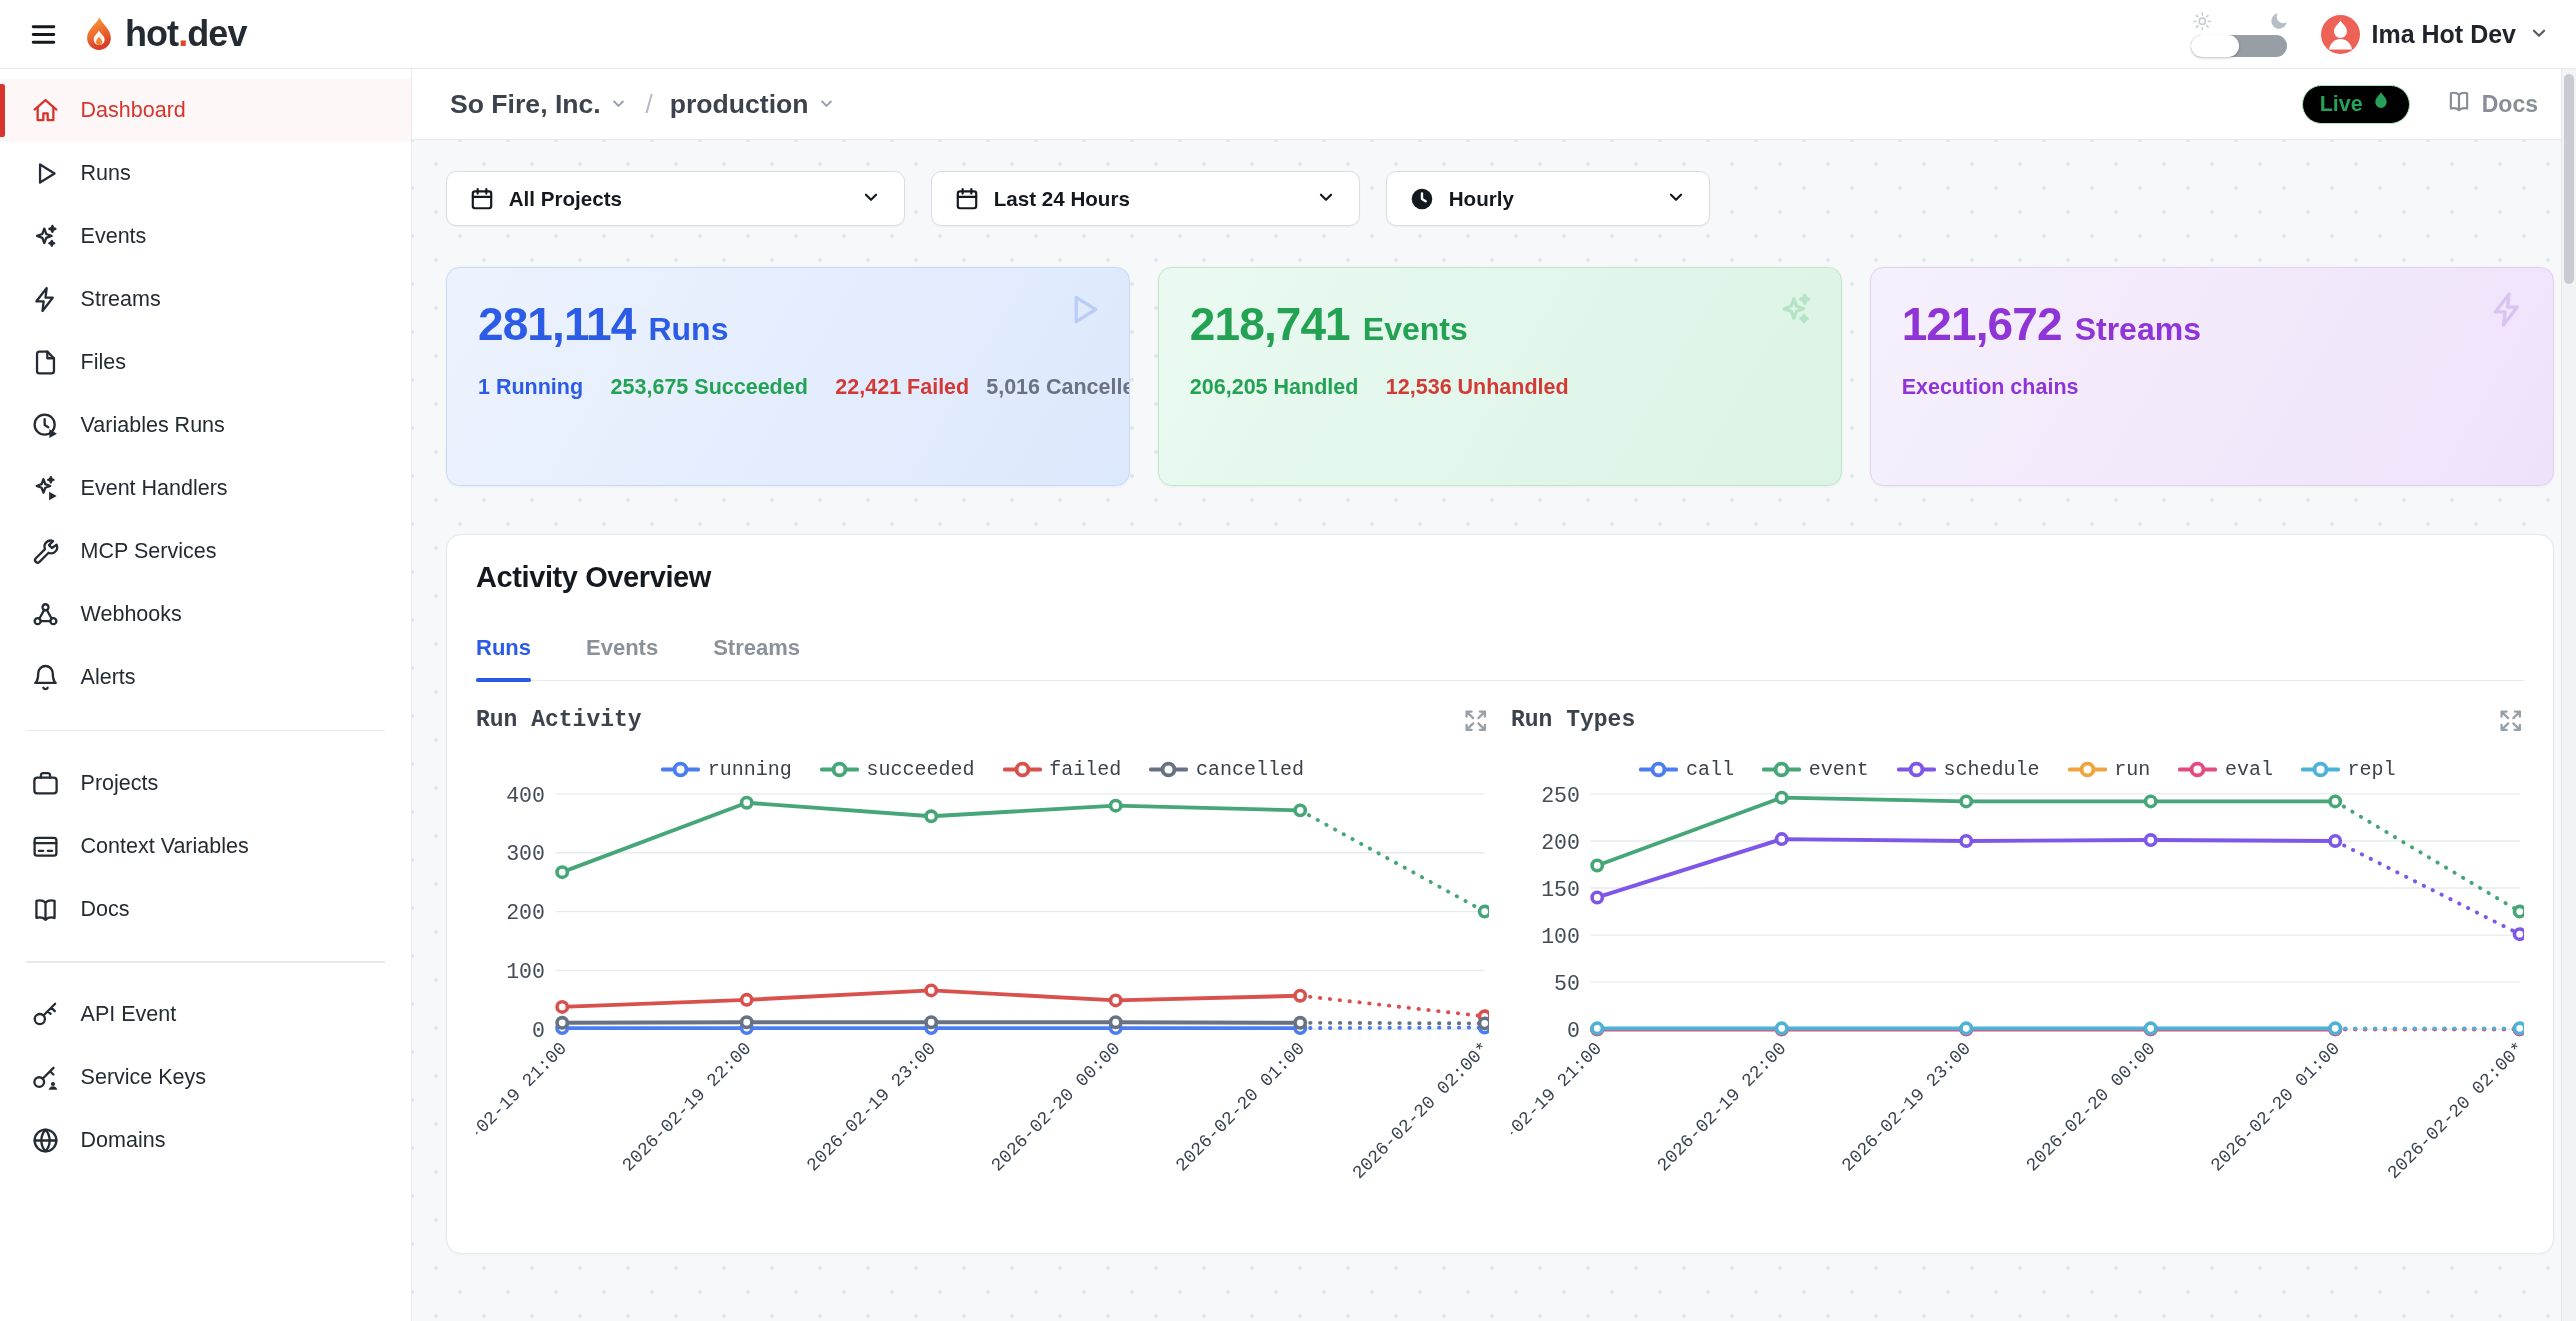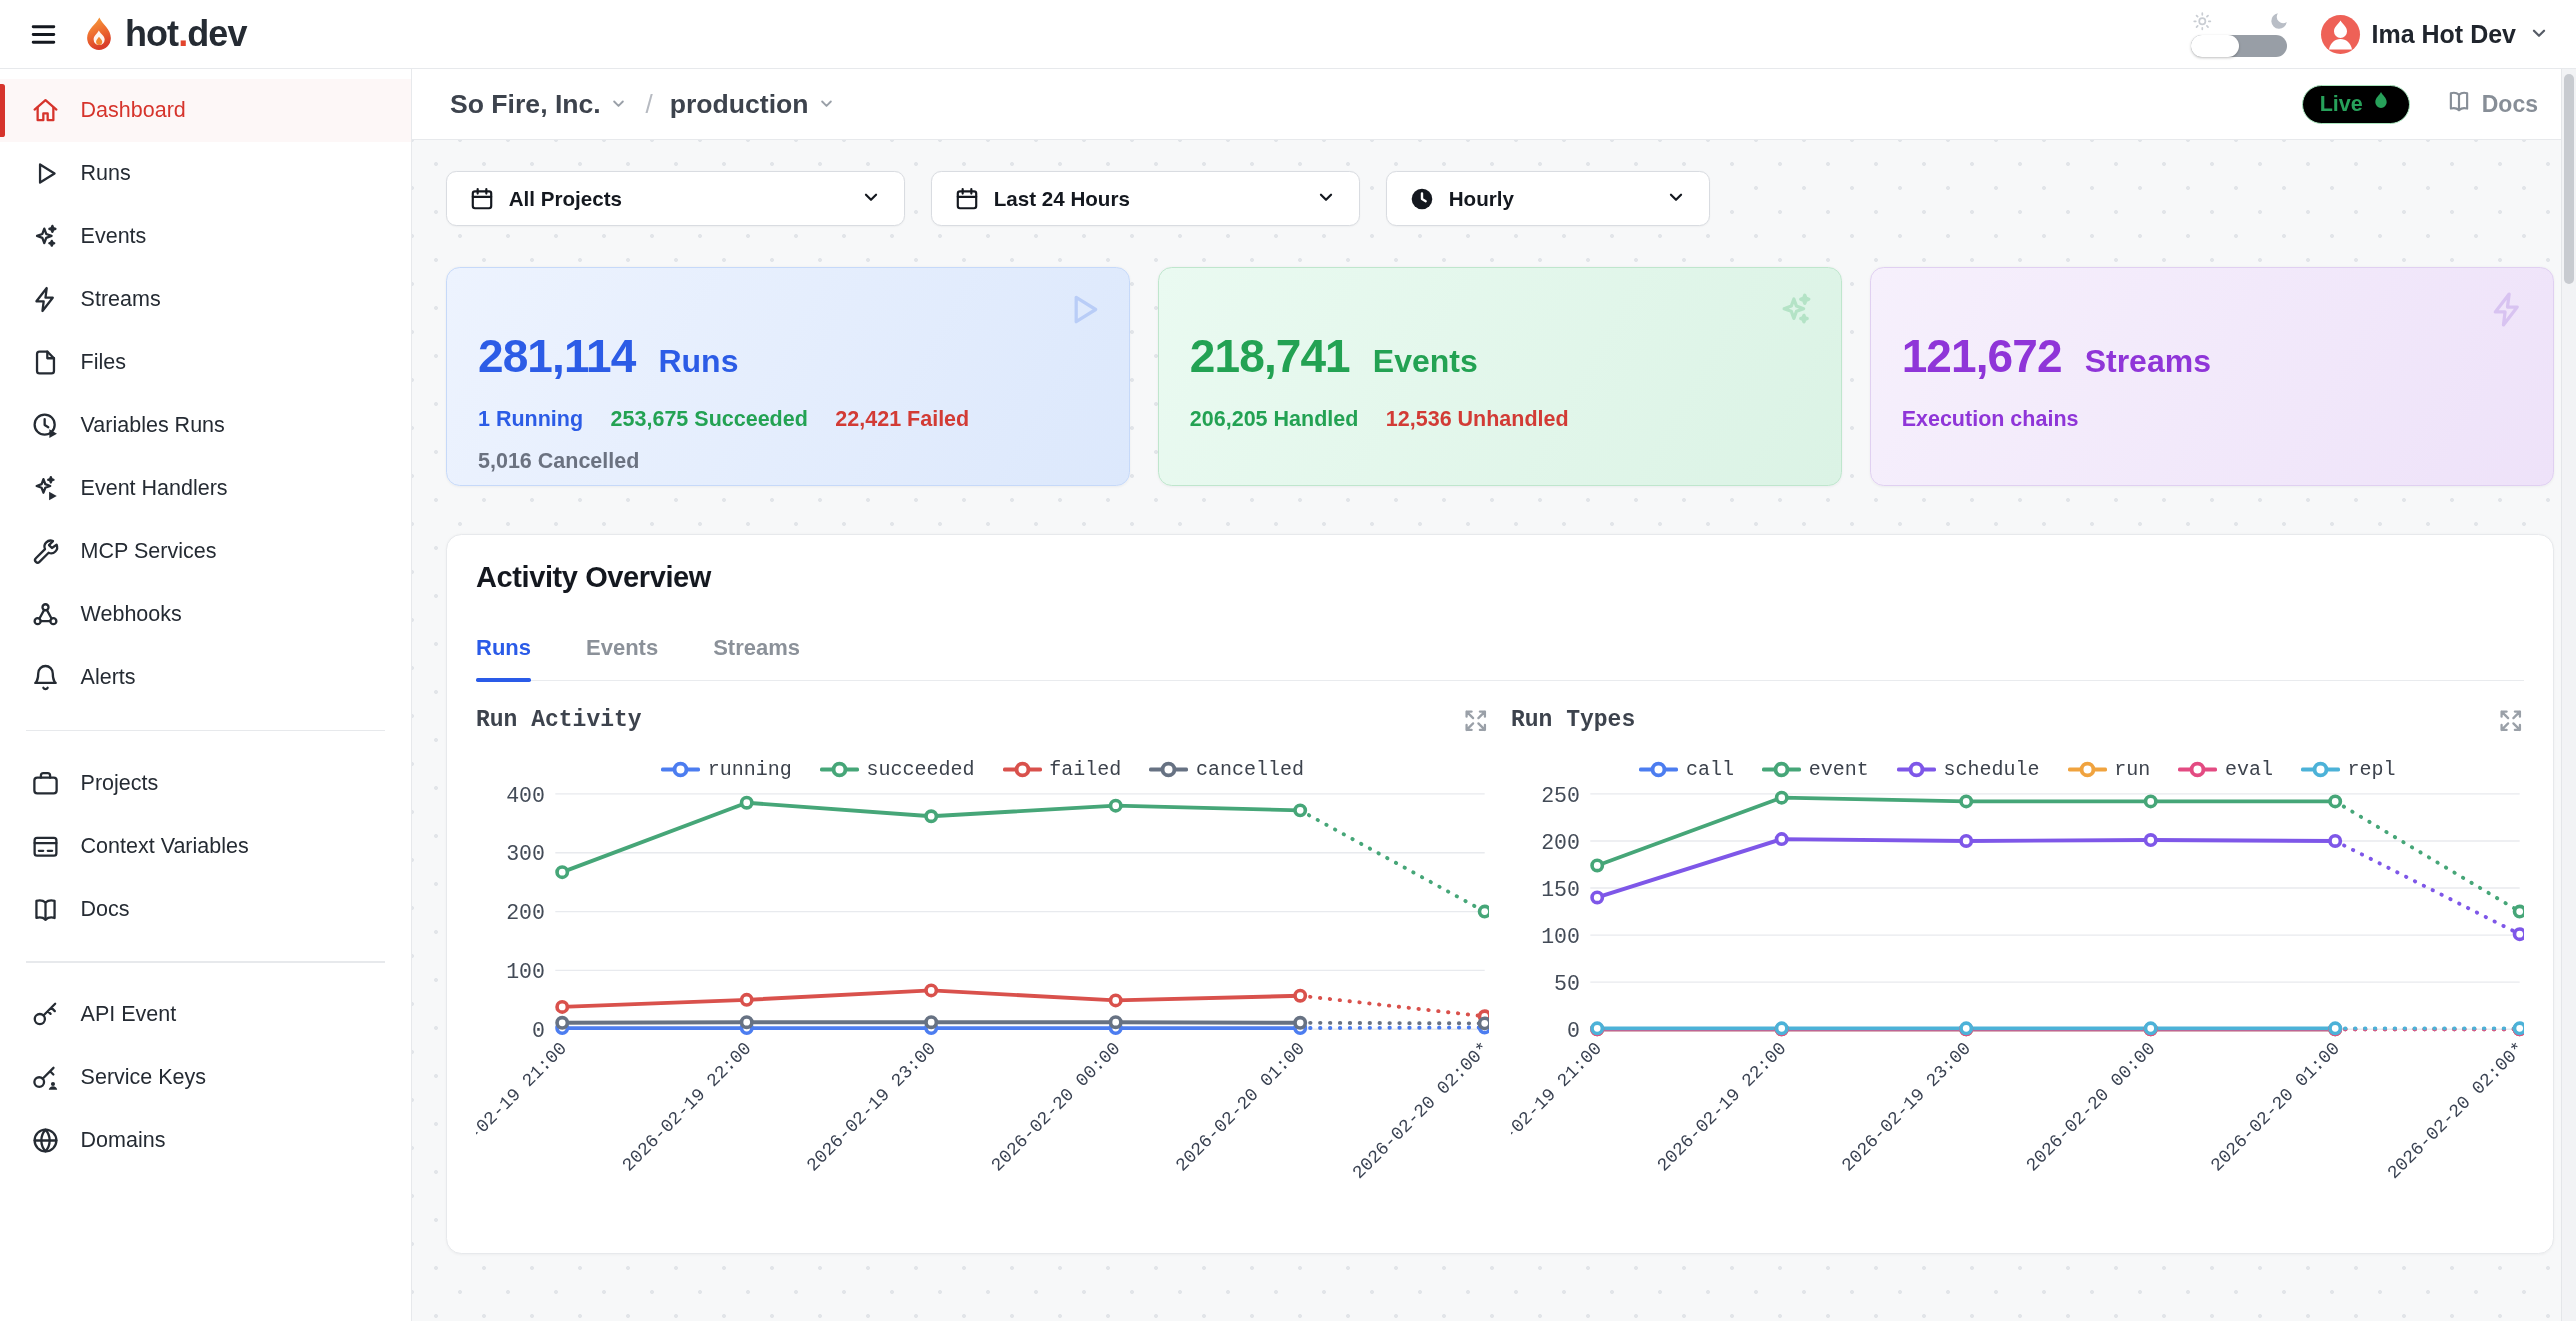--- a/index.html
+++ b/index.html
@@ -61,25 +61,25 @@
     background:#fff; border:1.4px solid #d9dce1; border-radius:10.3px; cursor:pointer;
     box-shadow:0 0.9px 1.7px rgba(20,24,31,.04); color:#14181f; }
   .filter-btn .lbl { font-size:20.6px; font-weight:700; }
   .filter-btn .chev { margin-left:auto; color:#14181f; }
   .fb-project { width:459px; } .fb-range { width:429px; } .fb-gran { width:324px; }
 
   
   .stat-cards { display:grid; grid-template-columns:1fr 1fr 1fr; gap:27.5px; margin-top:41px; }
   .stat-card { height:219px; border-radius:13.7px; padding:29px 31px; position:relative;
     border:1.4px solid; box-shadow:0 0.9px 2.6px rgba(20,24,31,.05); overflow:hidden; }
-  .stat-top { display:flex; align-items:baseline; gap:23px;margin-top:32px; }
+  .stat-top { display:flex; align-items:baseline; gap:13px; }
   .stat-value { font-size:46px; font-weight:800; letter-spacing:-0.9px; }
   .stat-label { font-size:32px; font-weight:700; }
   .stat-card .corner-icn { position:absolute; top:22px; right:26px; }
-  .stat-rows { margin-top:24px; display:flex; flex-direction:column; gap:17px; }
+  .stat-rows { margin-top:24px; display:flex; flex-direction:row; gap:17px; }
   .stat-row { display:flex; gap:27.5px; }
   .stat-chip { font-size:21.5px; font-weight:700; white-space:nowrap; }
 
   
   .activity-card { margin-top:48px; background:#fff; border:1.4px solid #e7e9ec; border-radius:15.4px;
     padding:26px 29px 0 29px; height:720px; overflow:hidden; box-shadow:0 0.9px 2.6px rgba(20,24,31,.04); }
   .activity-title { font-size:29px; font-weight:700; color:#14181f; letter-spacing:-0.4px; }
   .tabs { display:flex; gap:55px; margin-top:41px; border-bottom:1.7px solid #e9ebee; }
   .tab { font-size:22px; padding-bottom:19px; position:relative; cursor:pointer; color:#8b9199; font-weight:600; }
   .tab.active { color:#2a5be8; font-weight:700; }

